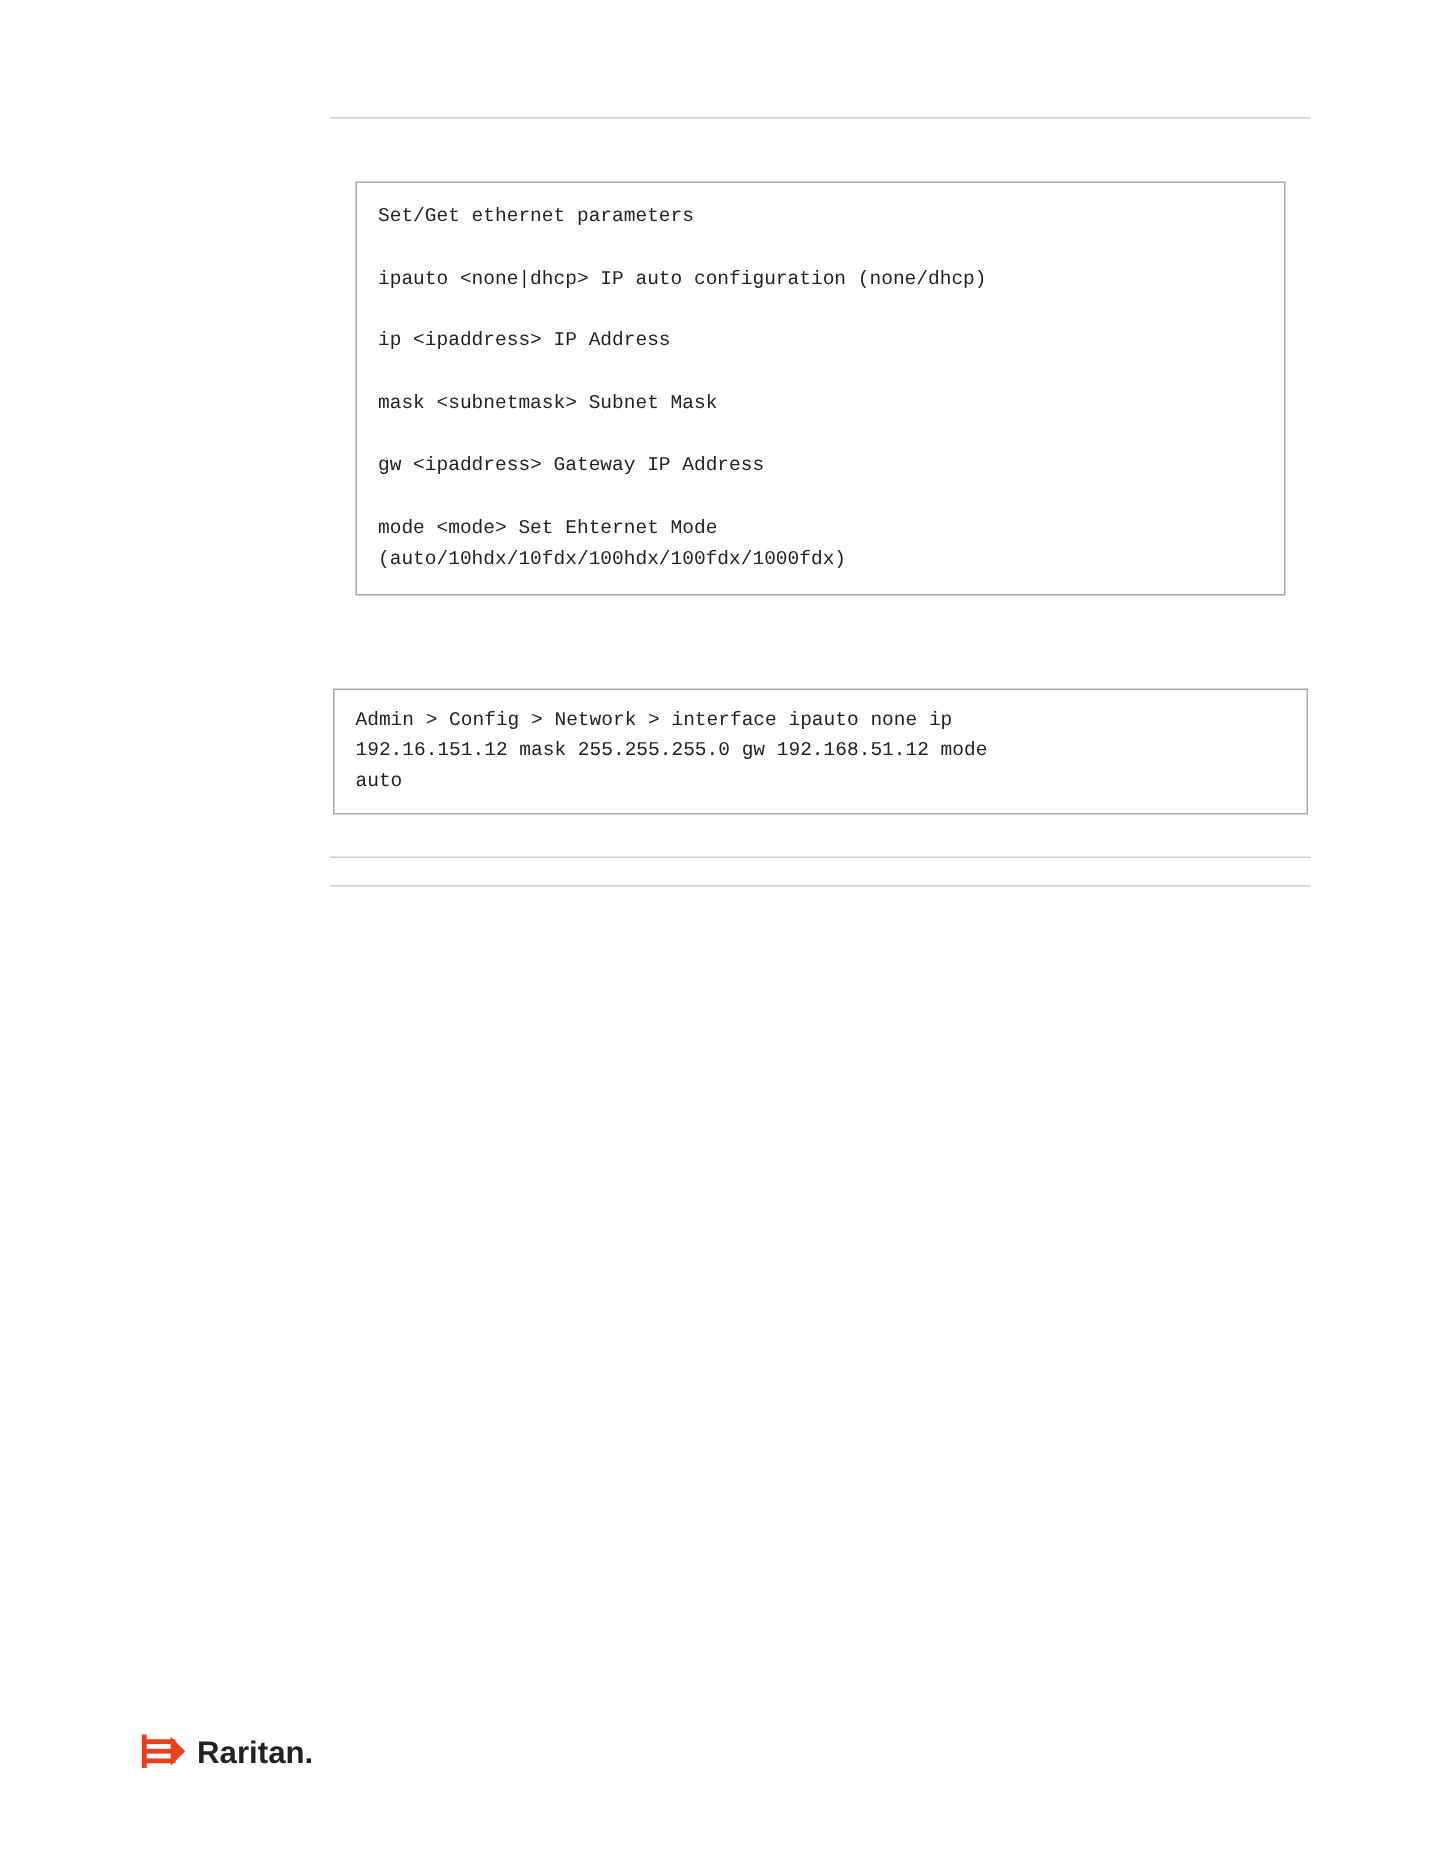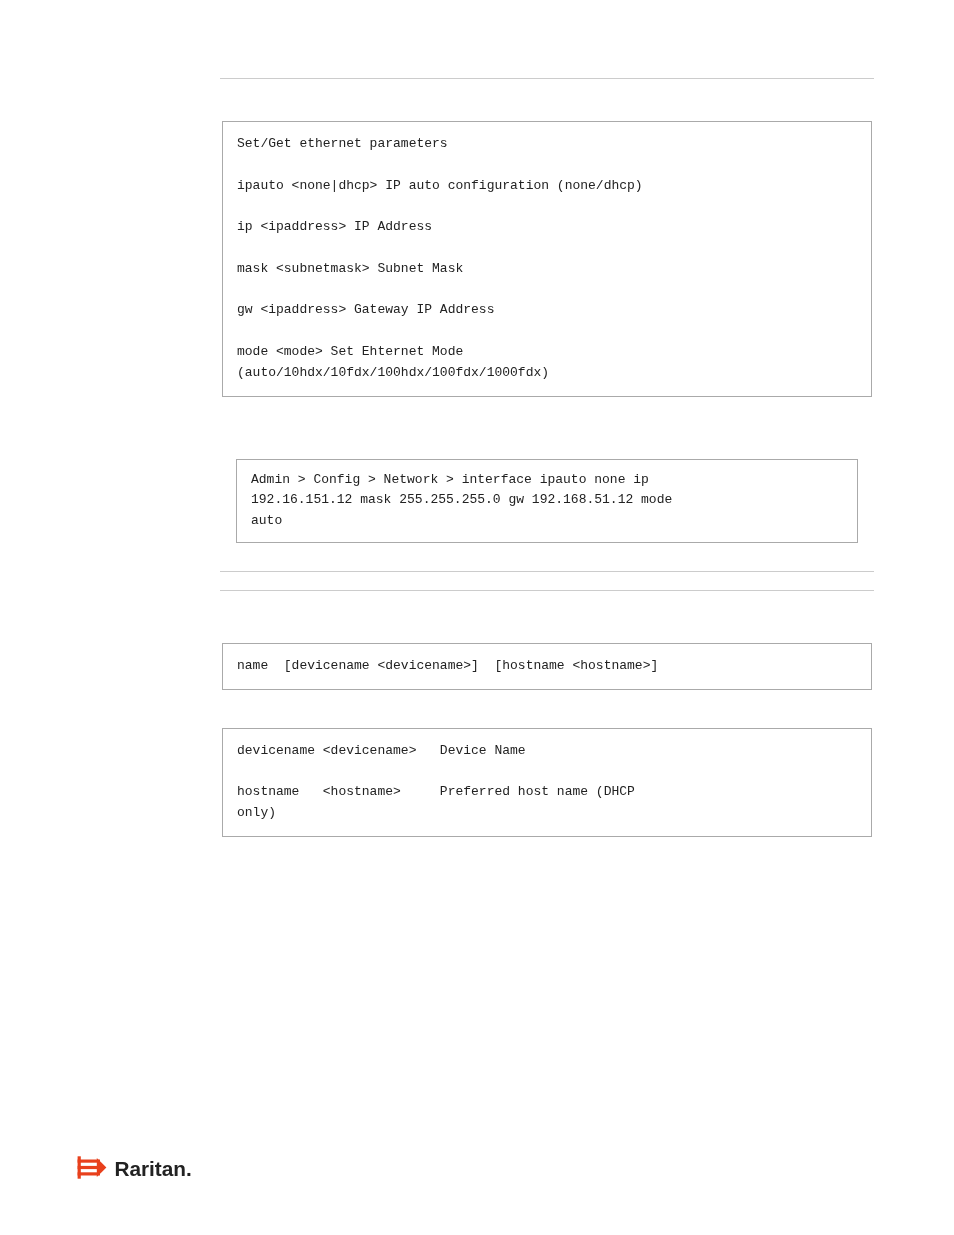--- a/index.html
+++ b/index.html
@@ -30,47 +30,47 @@
       margin: 18px 0;
     }
 
     .code-block {
       font-family: 'Courier New', Courier, monospace;
       font-size: 13px;
       line-height: 1.6;
       border: 1px solid #aaaaaa;
       padding: 12px 14px;
       background: #ffffff;
-      margin: 14px 2px;
+      margin: 14px 17px;
       white-space: pre-wrap;
       word-wrap: break-word;
       color: #222222;
     }
 
     .section {
       margin-bottom: 28px;
     }
 
     .example-block {
       font-family: 'Courier New', Courier, monospace;
       font-size: 13px;
       line-height: 1.6;
       border: 1px solid #aaaaaa;
       padding: 10px 14px;
       background: #ffffff;
-      margin: 14px 16px;
+      margin: 14px 2px;
       white-space: pre-wrap;
       word-wrap: break-word;
       color: #222222;
     }
 
     .logo-container {
       position: absolute;
       bottom: 40px;
-      left: 76px;
+      left: 93px;
       display: flex;
       align-items: center;
     }
 
     .logo-svg {
       width: 160px;
       height: 55px;
     }
 
     .spacer-sm {
@@ -110,30 +110,20 @@
     <div class="example-block">Admin &gt; Config &gt; Network &gt; interface ipauto none ip
 192.16.151.12 mask 255.255.255.0 gw 192.168.51.12 mode
 auto</div>
   </div>
 
   <hr class="divider">
   <hr class="divider">
 
   <div class="spacer-md"></div>
 
-  <div class="section">
-    <div class="code-block">name  [devicename &lt;devicename&gt;]  [hostname &lt;hostname&gt;]</div>
-
-    <div class="spacer-sm"></div>
-
-    <div class="code-block">devicename &lt;devicename&gt;   Device Name
-
-hostname   &lt;hostname&gt;     Preferred host name (DHCP
-only)</div>
-  </div>
 
   <div class="spacer-md"></div>
 
 
   <div class="logo-container">
     <svg class="logo-svg" viewBox="0 0 200 60" xmlns="http://www.w3.org/2000/svg">
 
       <g>
 
         <rect x="2" y="20" width="28" height="4" fill="#e8401c"></rect>

